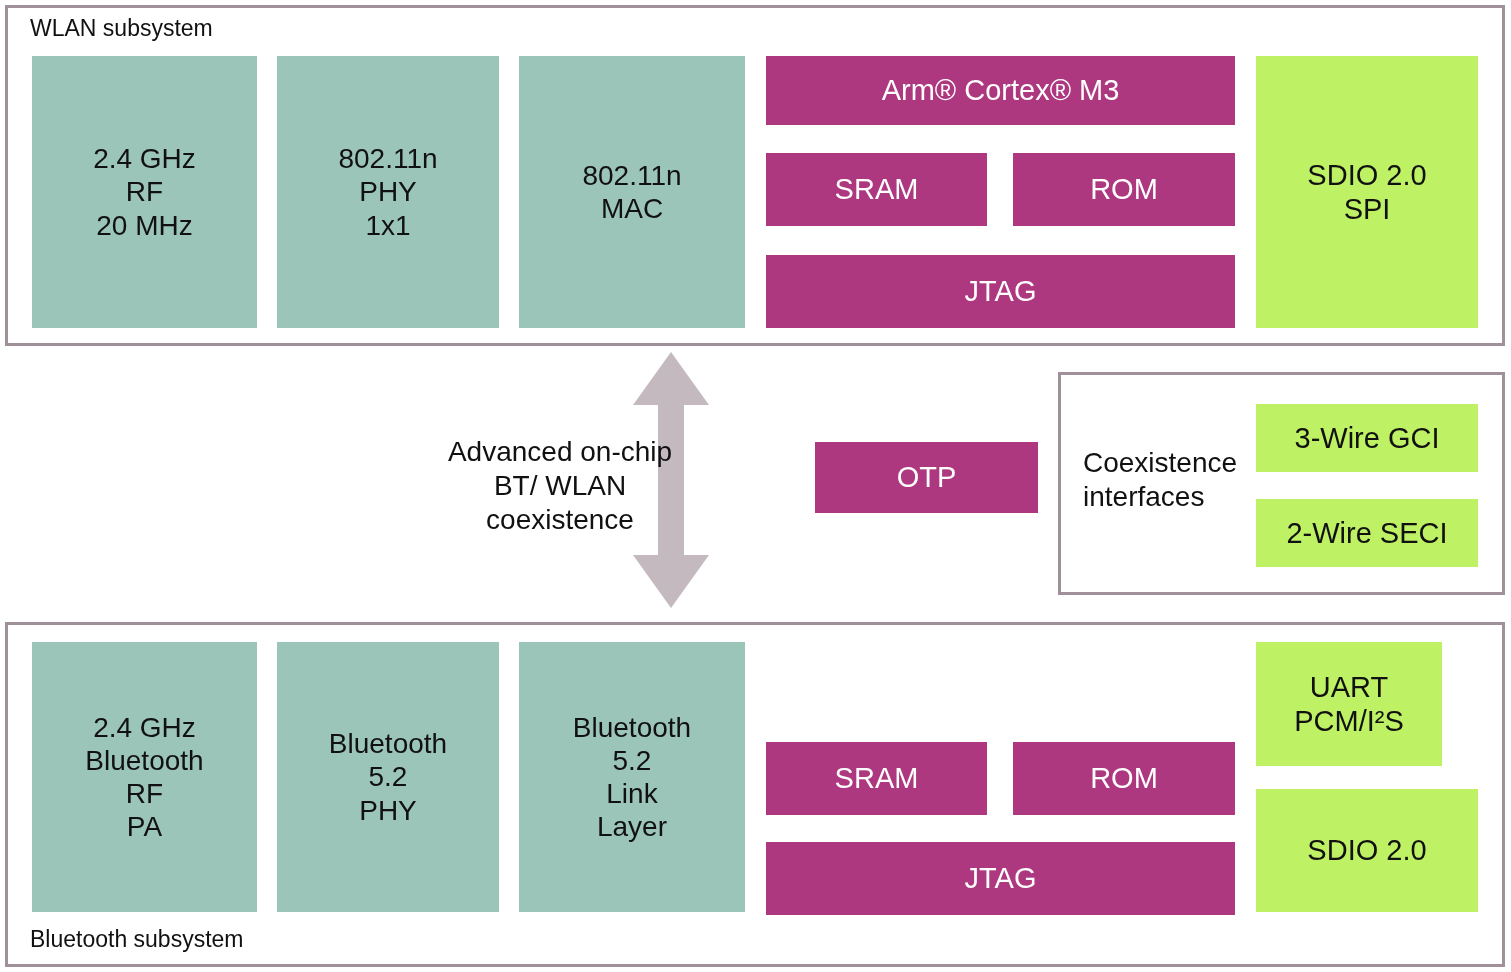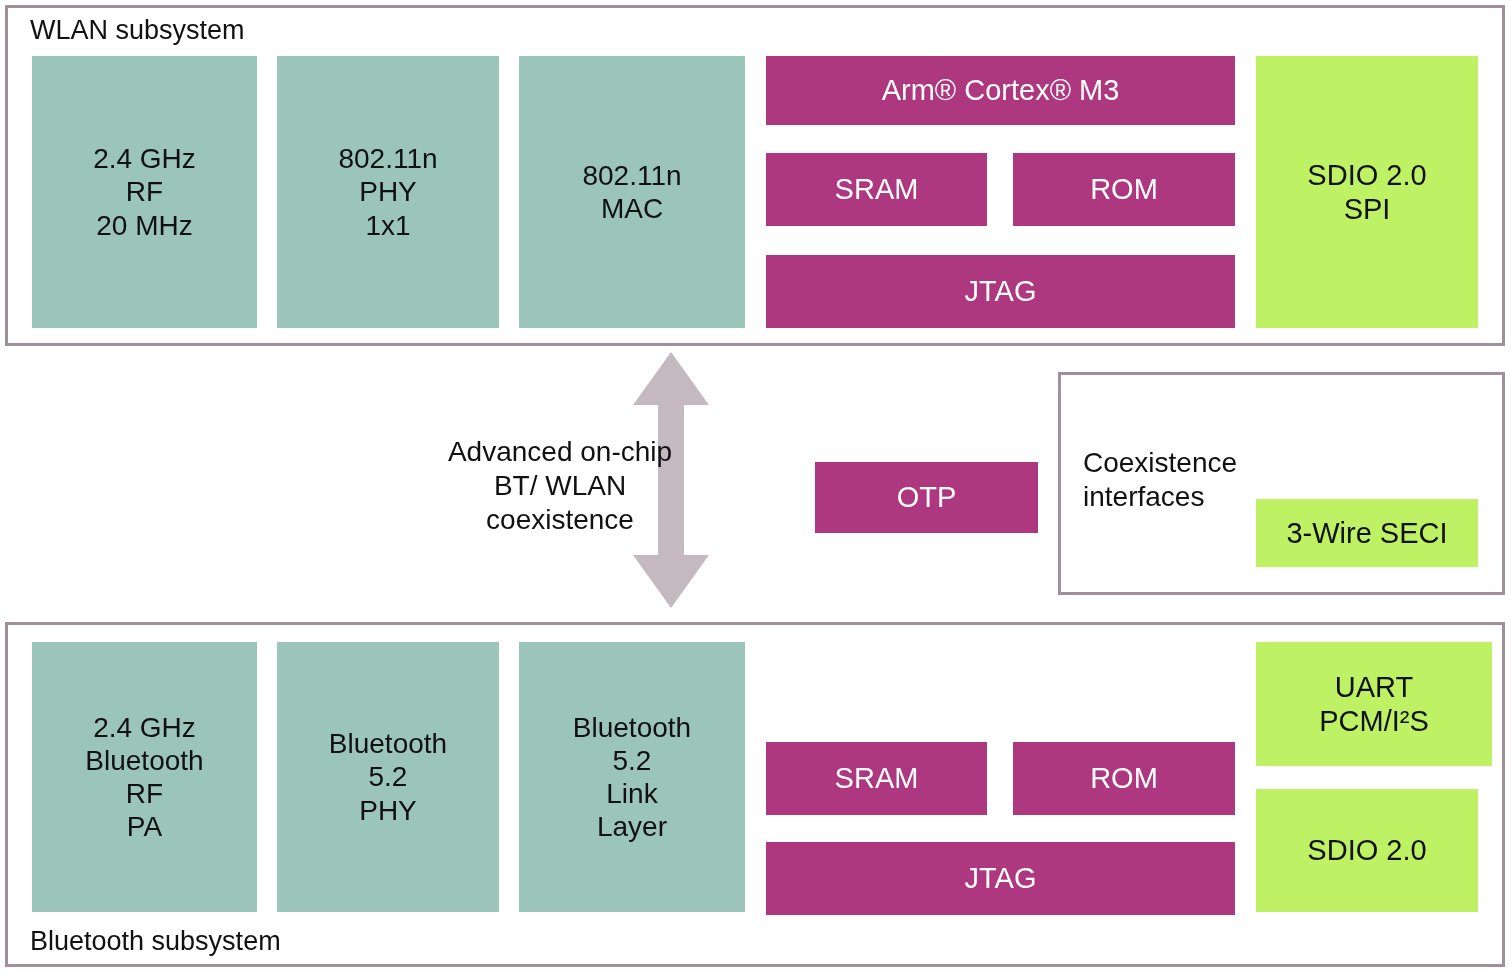--- a/index.html
+++ b/index.html
@@ -45,21 +45,21 @@
     background: #bef264;
     color: #111111;
   }
   .plain-label {
     position: absolute;
     color: #111111;
     text-align: left;
     white-space: pre-line;
     line-height: 1.22;
   }
-  .fs-section { font-size: 27px; }
+  .fs-section { font-size: 23px; }
   .fs-box     { font-size: 28px; }
   .fs-boxlg   { font-size: 29px; }
   .fs-note    { font-size: 28px; }
   .arrow-wrap { position: absolute; }
   .coex-frame {
     position: absolute;
     border: 3px solid #a0909a;
     background: #ffffff;
     box-sizing: border-box;
   }
@@ -98,29 +98,30 @@
   <div class="arrow-wrap" style="left:631px; top:350px; width:80px; height:260px;">
     <svg width="80" height="260" viewBox="0 0 80 260">
       <polygon points="40,2 78,55 53,55 53,205 78,205 40,258 2,205 27,205 27,55 2,55" fill="#c4b9be"></polygon>
     </svg>
   </div>
 
   <div class="plain-label fs-note" style="left:392px; top:435px; width:240px; text-align:center;margin-left:48px;">Advanced on-chip
 BT/ WLAN
 coexistence</div>
 
-  <div class="blk magenta fs-boxlg" style="left:815px; top:462px; width:223px; height:71px;">OTP</div>
+  <div class="blk magenta fs-boxlg" style="left:815px; top:442px; width:223px; height:71px;">OTP</div>
 
   <div class="coex-frame" style="left:1058px; top:372px; width:447px; height:223px;"></div>
 
   <div class="plain-label fs-note" style="left:1083px; top:446px; width:180px;">Coexistence
 interfaces</div>
 
+  <div class="blk orange fs-boxlg" style="left:1256px; top:404px; width:222px; height:68px;">3-Wire GCI</div>
 
-  <div class="blk orange fs-boxlg" style="left:1256px; top:499px; width:222px; height:68px;">3-Wire SECI</div>
+  <div class="blk orange fs-boxlg" style="left:1256px; top:499px; width:222px; height:68px;">2-Wire SECI</div>
 
   <div class="frame" style="left:5px; top:622px; width:1500px; height:345px;"></div>
 
   <div class="blk teal fs-box" style="left:32px; top:642px; width:225px; height:270px;">2.4 GHz
 Bluetooth
 RF
 PA</div>
 
   <div class="blk teal fs-box" style="left:277px; top:642px; width:222px; height:270px;">Bluetooth
 5.2
@@ -131,20 +132,20 @@
 Link
 Layer</div>
 
 
   <div class="blk magenta fs-boxlg" style="left:766px; top:742px; width:221px; height:73px;">SRAM</div>
 
   <div class="blk magenta fs-boxlg" style="left:1013px; top:742px; width:222px; height:73px;">ROM</div>
 
   <div class="blk magenta fs-boxlg" style="left:766px; top:842px; width:469px; height:73px;">JTAG</div>
 
-  <div class="blk orange fs-boxlg" style="left:1256px; top:642px; width:236px; height:124px;">UART
+  <div class="blk orange fs-boxlg" style="left:1256px; top:642px; width:186px; height:124px;">UART
 PCM/I²S</div>
 
   <div class="blk orange fs-boxlg" style="left:1256px; top:789px; width:222px; height:123px;">SDIO 2.0</div>
 
   <div class="plain-label fs-section" style="left:30px; top:925px; width:460px;">Bluetooth subsystem</div>
 
 </div>
 
 </body></html>

